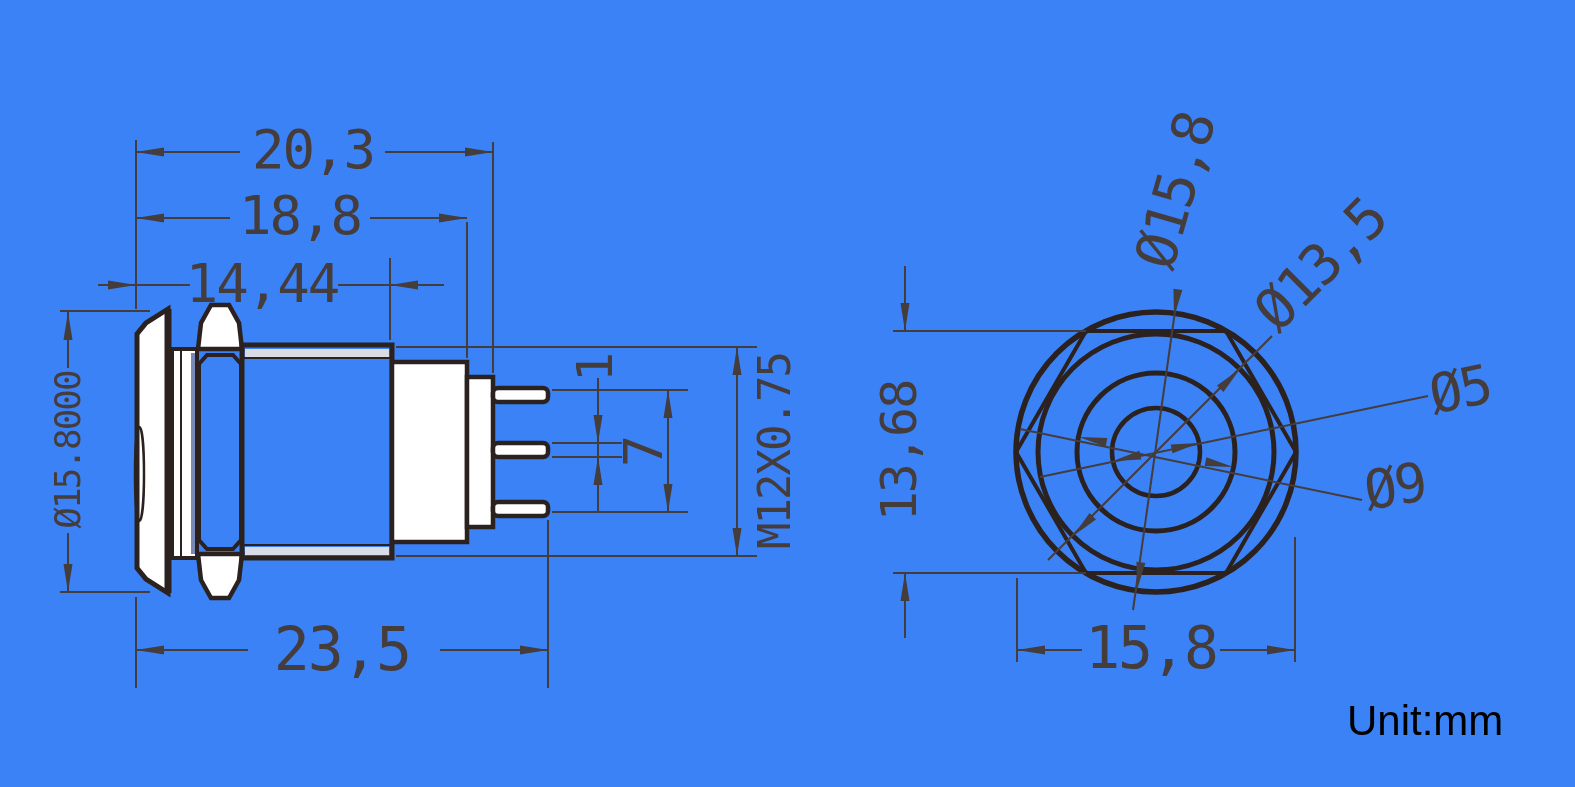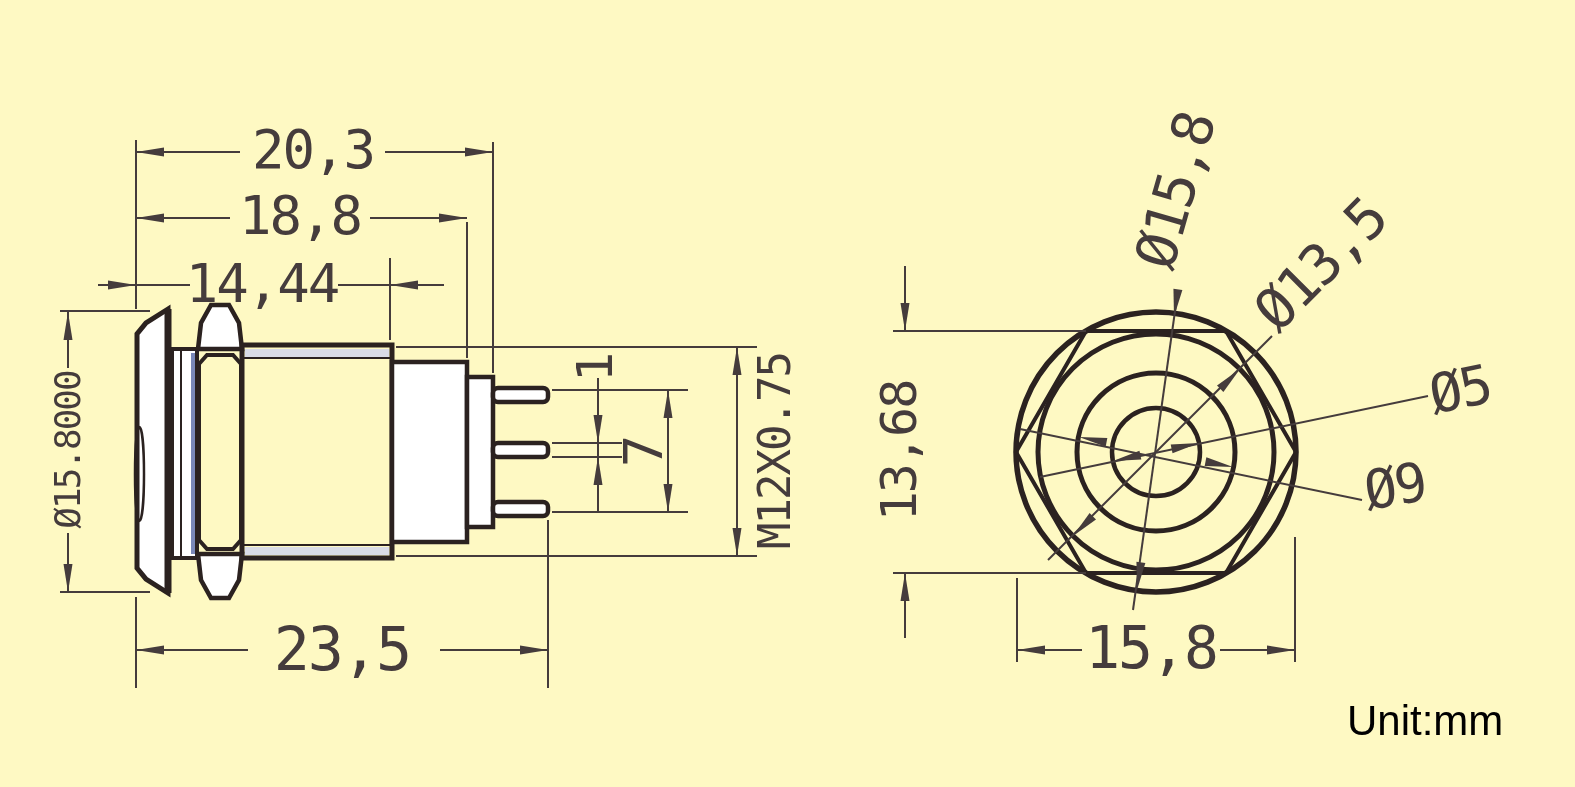--- a/index.html
+++ b/index.html
@@ -1,16 +1,16 @@
 <!DOCTYPE html>
 <html><head>
 <meta charset="utf-8">
 <style>
   html,body{margin:0;padding:0;background:#ffffff;}
-  .stage{position:relative;width:1575px;height:787px;background:#fef9c3;overflow:hidden;}
+  .stage{position:relative;width:1575px;height:787px;background:#3b82f6;overflow:hidden;}
   svg{display:block;}
   .ol{stroke:#2b2220;fill:none;}
   .w7{stroke-width:7;} .w5{stroke-width:5;} .w45{stroke-width:4.5;} .w4{stroke-width:4;}
   .fw{fill:#ffffff;}
   .dl{stroke:#453c3c;stroke-width:2;fill:none;}
   .ar{fill:#453c3c;stroke:none;}
   text{fill:#453c3c;font-family:"DejaVu Sans Mono","Liberation Mono",monospace;letter-spacing:-2px;}
   text.note{font-family:"Liberation Sans","DejaVu Sans",sans-serif;fill:#000;letter-spacing:0;}
 </style>
 </head>

